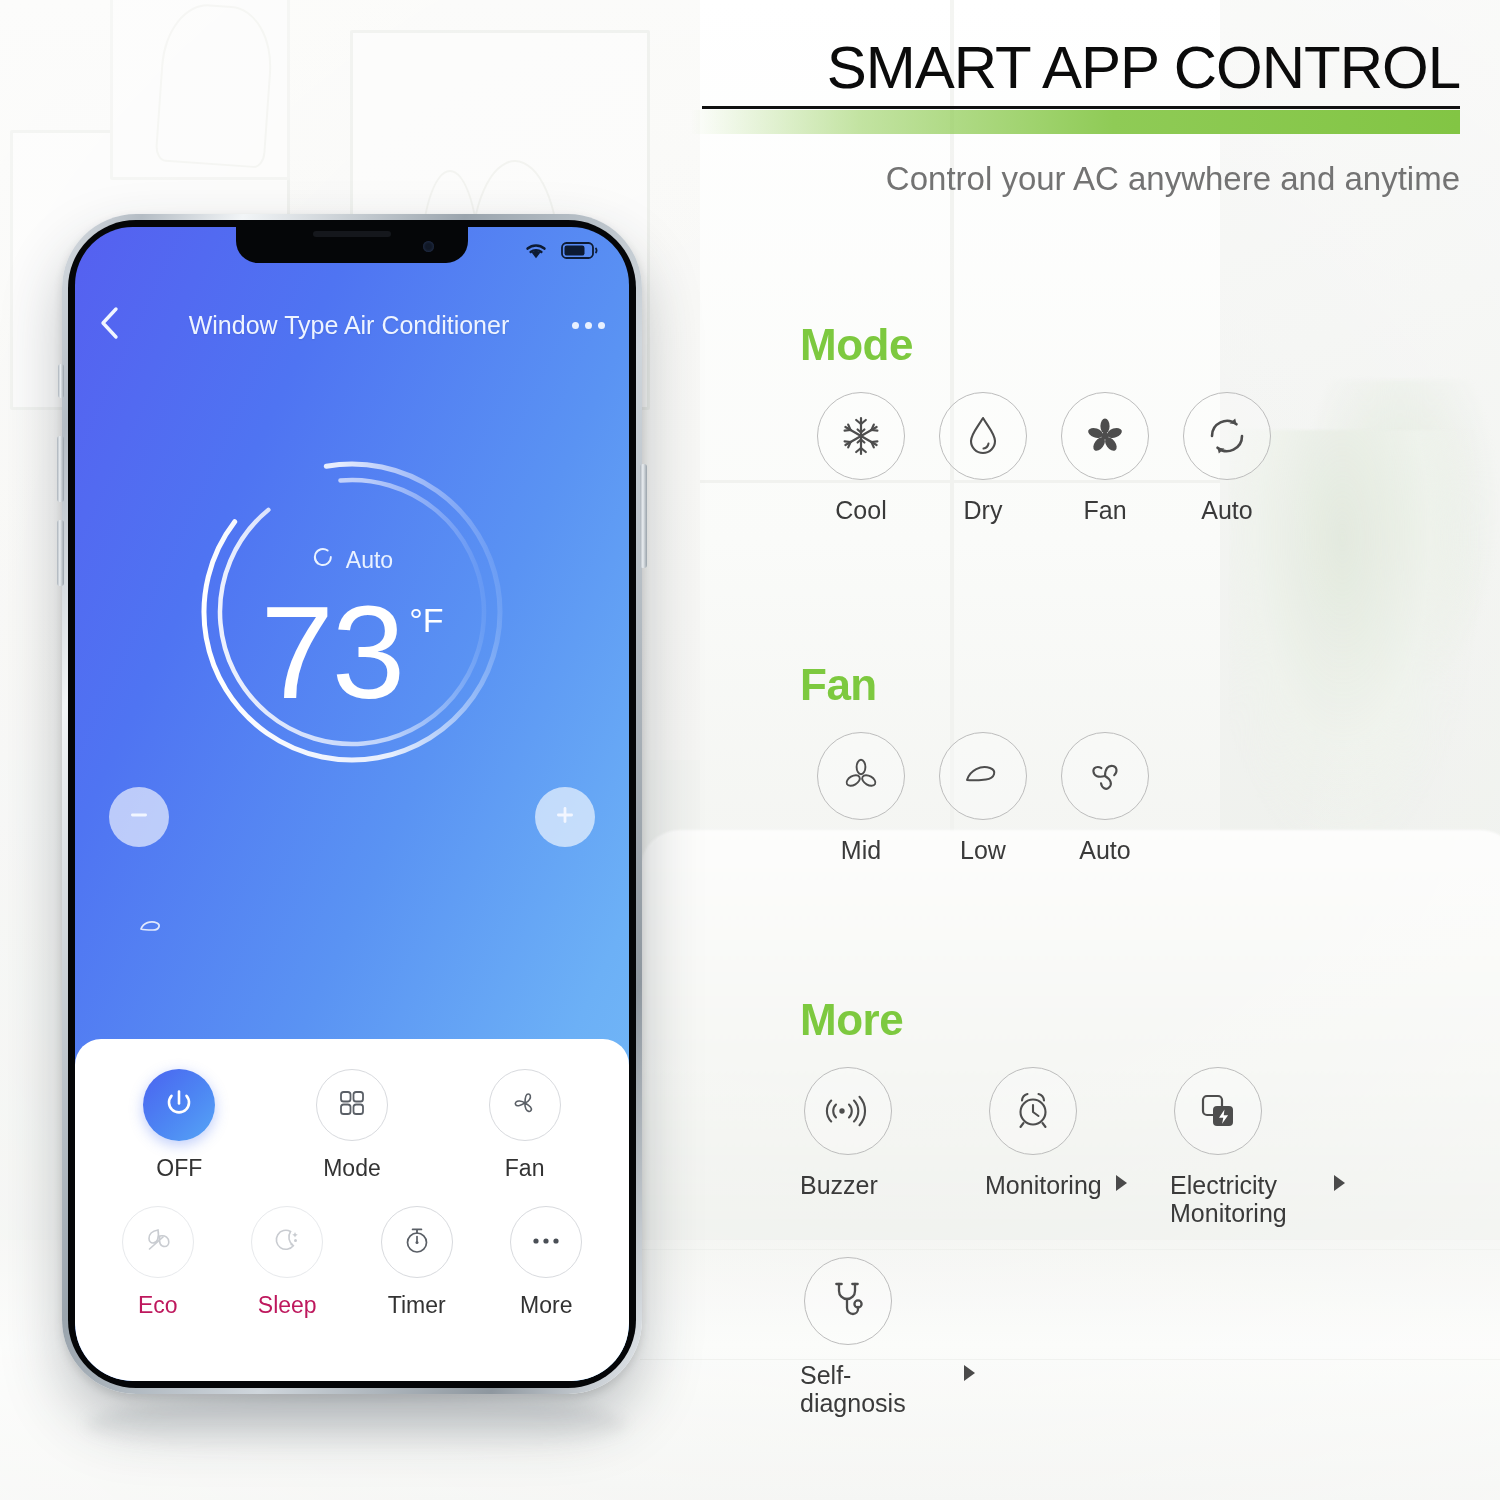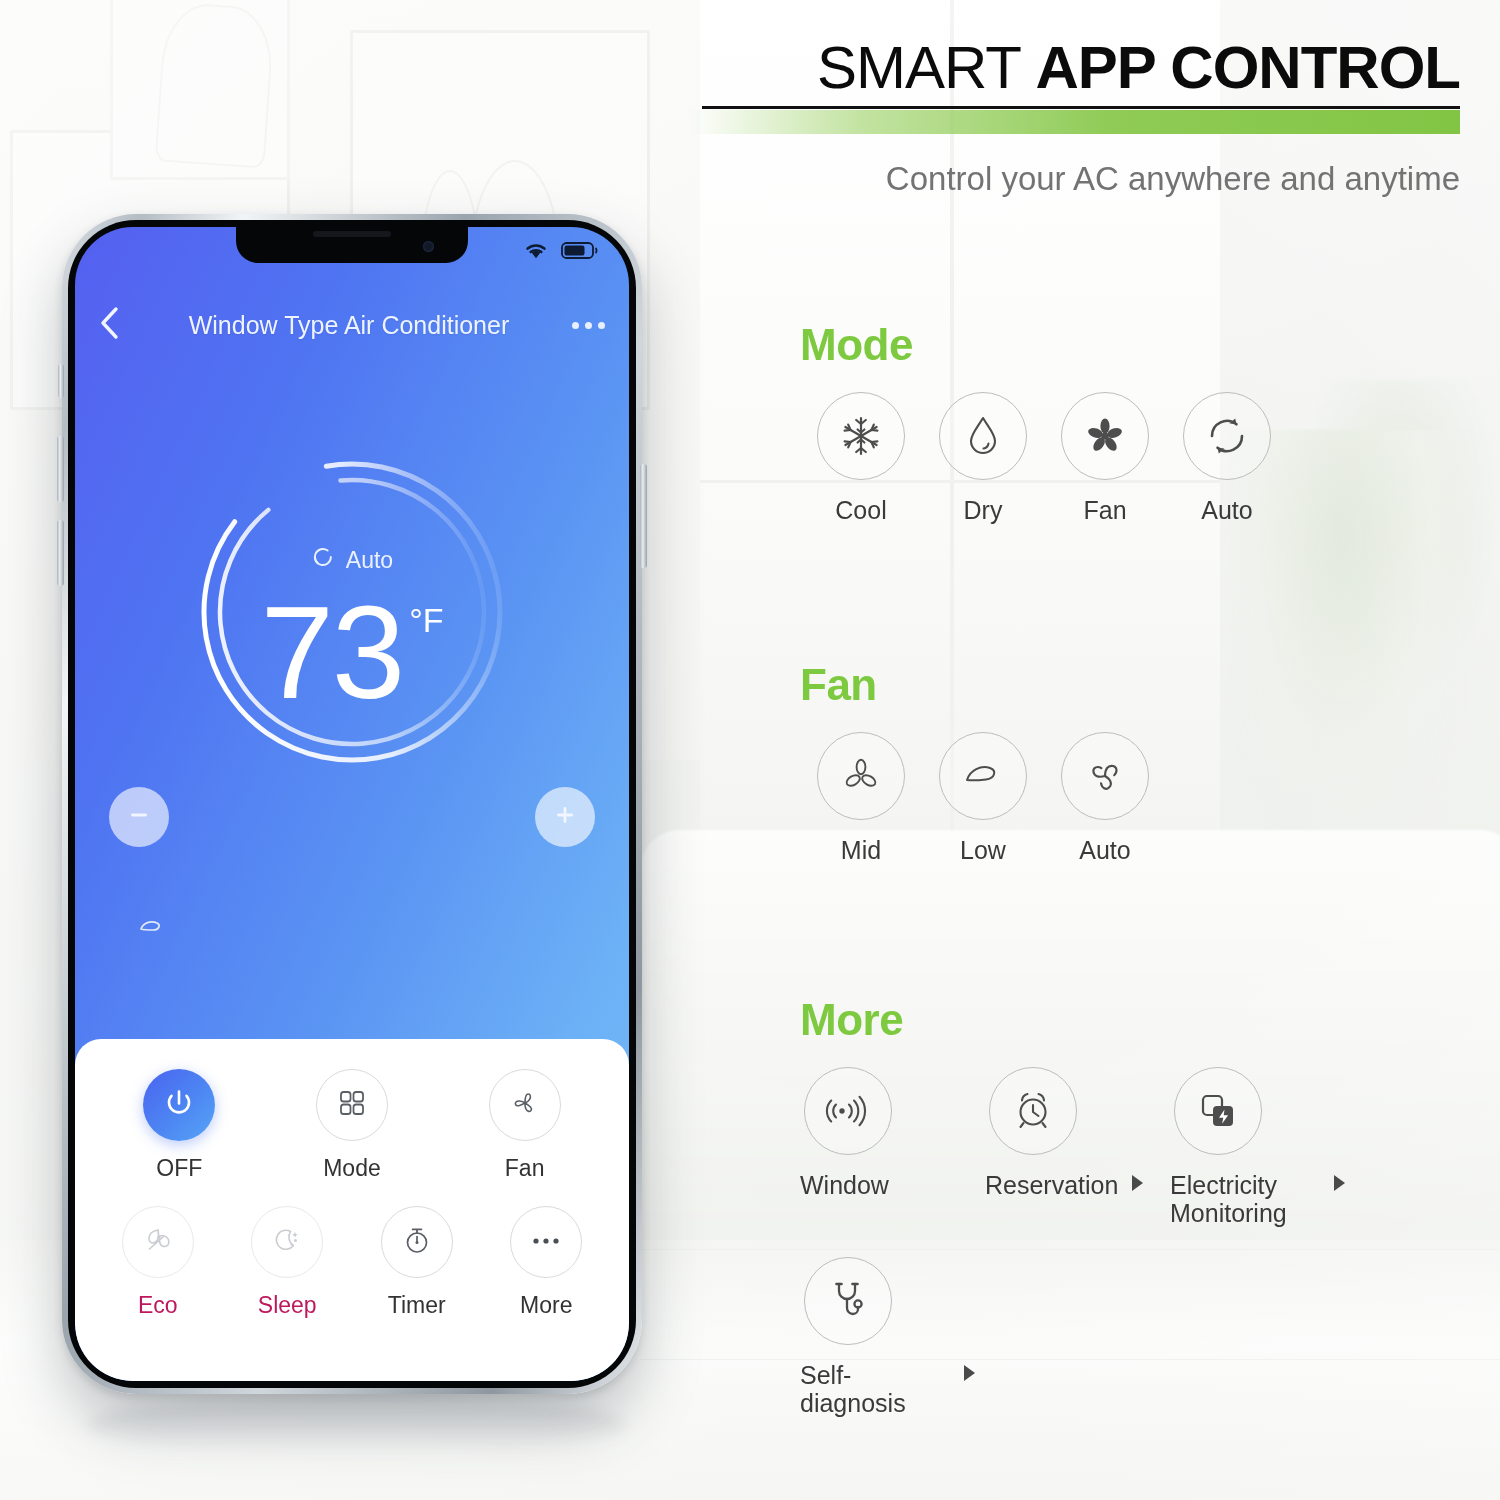--- a/index.html
+++ b/index.html
@@ -64,21 +64,21 @@
     background: radial-gradient(ellipse at 60% 45%, rgba(255,255,255,0) 30%, rgba(255,255,255,.55) 100%);
   }
 
   
   .header { position:absolute; left:690px; top:38px; width:770px; }
   .title {
     font-size: 60px; line-height: 1; letter-spacing: -1px;
     color:#0b0b0b; text-align:right; white-space:nowrap;
   }
   .title .light { font-weight:400; }
-  .title .bold  { font-weight:700; }
+  .title .bold  { font-weight:400; }
   .rule-wrap { position:relative; margin-top:8px; height:28px; }
   .rule-black { position:absolute; left:12px; right:0; top:0; height:3px; background:#111; }
   .rule-green {
     position:absolute; left:0; right:0; top:4px; height:24px;
     background: linear-gradient(90deg, rgba(146,205,86,0) 0%, rgba(146,205,86,.55) 22%, #8fcb56 55%, #82c544 100%);
   }
   .subtitle {
     margin-top:26px; text-align:right; font-size:33px; color:#737373; font-weight:400;
     white-space:nowrap;
   }
@@ -622,40 +622,40 @@
             <circle cx="18" cy="22" r="2.7" fill="#4d4d4d"></circle>
             <path d="M12 15.5a9 9 0 0 0 0 13" fill="none" stroke="#4d4d4d" stroke-width="2.1" stroke-linecap="round"></path>
             <path d="M7.2 11.5a15 15 0 0 0 0 21" fill="none" stroke="#4d4d4d" stroke-width="2.1" stroke-linecap="round"></path>
             <path d="M25 15.5a9 9 0 0 1 0 13" fill="none" stroke="#4d4d4d" stroke-width="2.1" stroke-linecap="round"></path>
             <path d="M30 11.5a15 15 0 0 1 0 21" fill="none" stroke="#4d4d4d" stroke-width="2.1" stroke-linecap="round"></path>
             <path d="M35.5 7.8a21 21 0 0 1 0 28.4" fill="none" stroke="#4d4d4d" stroke-width="2.1" stroke-linecap="round"></path>
           </svg>
         </span>
       </div>
       <div class="more-label-line">
-        <div class="more-label">Window</div>
+        <div class="more-label">Buzzer</div>
         <div class="arrow hidden"></div>
       </div>
     </div>
 
     <div class="more-cell">
       <div class="icon-circle">
         <span>
           <svg width="46" height="48" viewBox="0 0 46 48">
             <circle cx="23" cy="25" r="12.5" fill="none" stroke="#4d4d4d" stroke-width="2.1"></circle>
             <path d="M23 18v7l5.5 4" fill="none" stroke="#4d4d4d" stroke-width="2.1" stroke-linecap="round" stroke-linejoin="round"></path>
             <path d="M12 13.5A7.5 7.5 0 0 1 17.5 7" fill="none" stroke="#4d4d4d" stroke-width="2.1" stroke-linecap="round"></path>
             <path d="M34 13.5A7.5 7.5 0 0 0 28.5 7" fill="none" stroke="#4d4d4d" stroke-width="2.1" stroke-linecap="round"></path>
             <line x1="13.5" y1="36" x2="10.5" y2="40" stroke="#4d4d4d" stroke-width="2.1" stroke-linecap="round"></line>
             <line x1="32.5" y1="36" x2="35.5" y2="40" stroke="#4d4d4d" stroke-width="2.1" stroke-linecap="round"></line>
           </svg>
         </span>
       </div>
       <div class="more-label-line">
-        <div class="more-label">Reservation</div>
+        <div class="more-label">Monitoring</div>
         <div class="arrow"></div>
       </div>
     </div>
 
     <div class="more-cell">
       <div class="icon-circle">
         <span>
           <svg width="44" height="44" viewBox="0 0 44 44">
             <rect x="7" y="7" width="19" height="19" rx="4" fill="none" stroke="#4d4d4d" stroke-width="2.2"></rect>
             <rect x="17" y="17" width="20" height="20" rx="4" fill="#4d4d4d"></rect>

